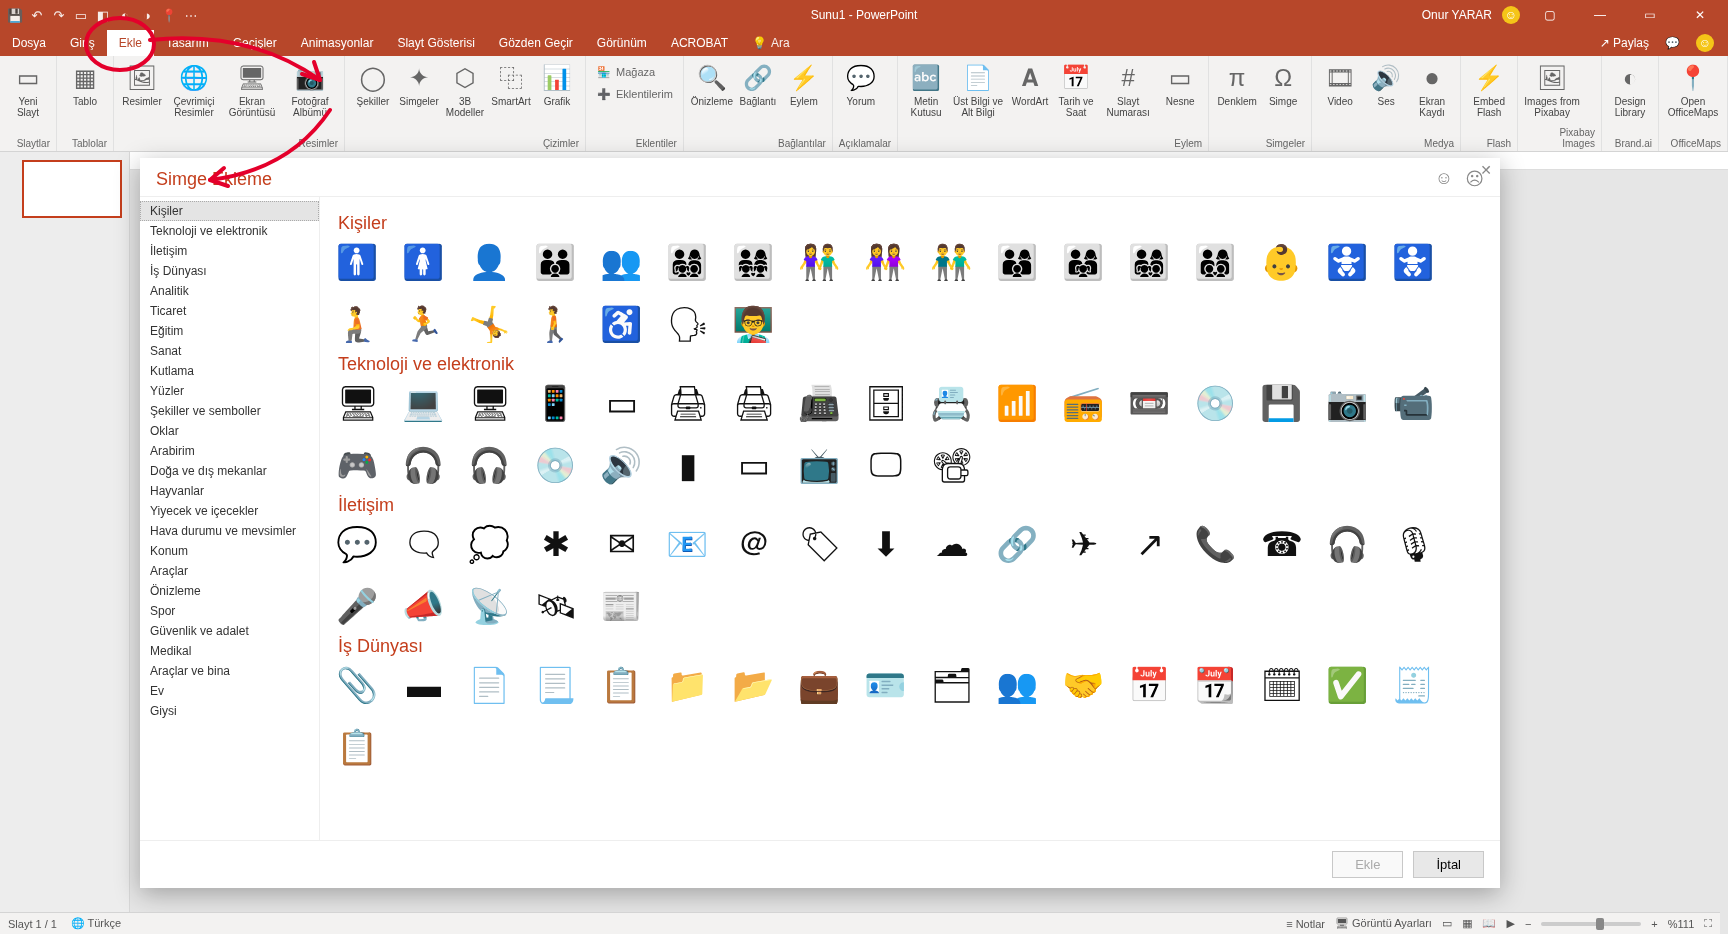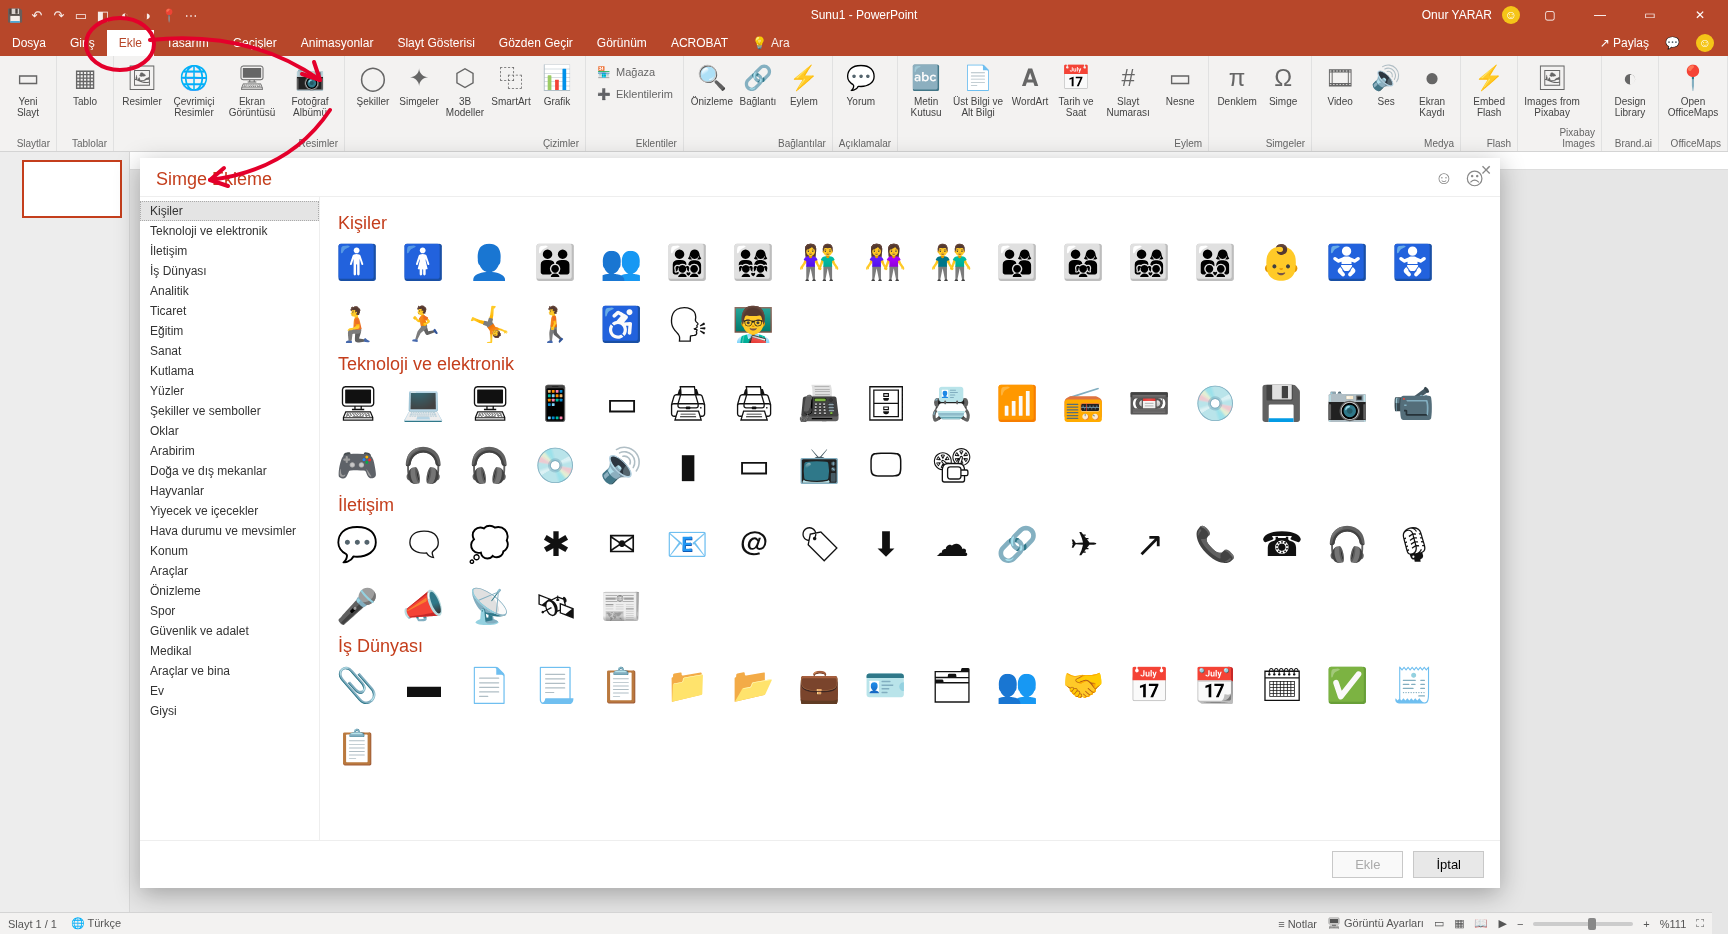--- a/index.html
+++ b/index.html
@@ -56,21 +56,21 @@
   .icon-pane::-webkit-scrollbar{width:16px;} .icon-pane::-webkit-scrollbar-thumb{background:#c8c8c8;}
   .section-title { color:#c43e1c; font-size:18px; margin:10px 0 8px; font-weight:400;}
   .icon-row { display:flex; flex-wrap:wrap; gap:22px 26px; }
   .icon-cell { width:40px; height:40px; display:flex; align-items:center; justify-content:center; font-size:34px; color:#111; cursor:pointer;}
   .modal-foot { border-top:1px solid #eee; padding:10px 16px; display:flex; justify-content:flex-end; gap:10px;}
   .btn { padding:5px 22px; font-size:13px; border:1px solid #c8c8c8; background:#f4f4f4; cursor:pointer;}
   .btn.disabled { color:#aaa; background:#f9f9f9; cursor:default;}
   .btn.primary { background:#e8e8e8; }
 
   
-  .status { position:absolute; bottom:0; left:0; right:16px; height:22px; background:#f3f2f1; border-top:1px solid #d4d4d4; display:flex; align-items:center; font-size:11px; color:#555; padding:0 8px; gap:14px;}
+  .status { position:absolute; bottom:0; left:0; right:8px; height:22px; background:#f3f2f1; border-top:1px solid #d4d4d4; display:flex; align-items:center; font-size:11px; color:#555; padding:0 8px; gap:14px;}
   .status .right { margin-left:auto; display:flex; align-items:center; gap:10px;}
   .zoom-slider { width:100px; height:4px; background:#ccc; position:relative; border-radius:2px;}
   .zoom-slider::after{content:"";position:absolute;left:55%;top:-4px;width:8px;height:12px;background:#888;border-radius:2px;}
 
   
   .annotation { position:absolute; top:10px; left:70px; pointer-events:none; z-index:50;}
 </style>
 </head>
 <body>
 

